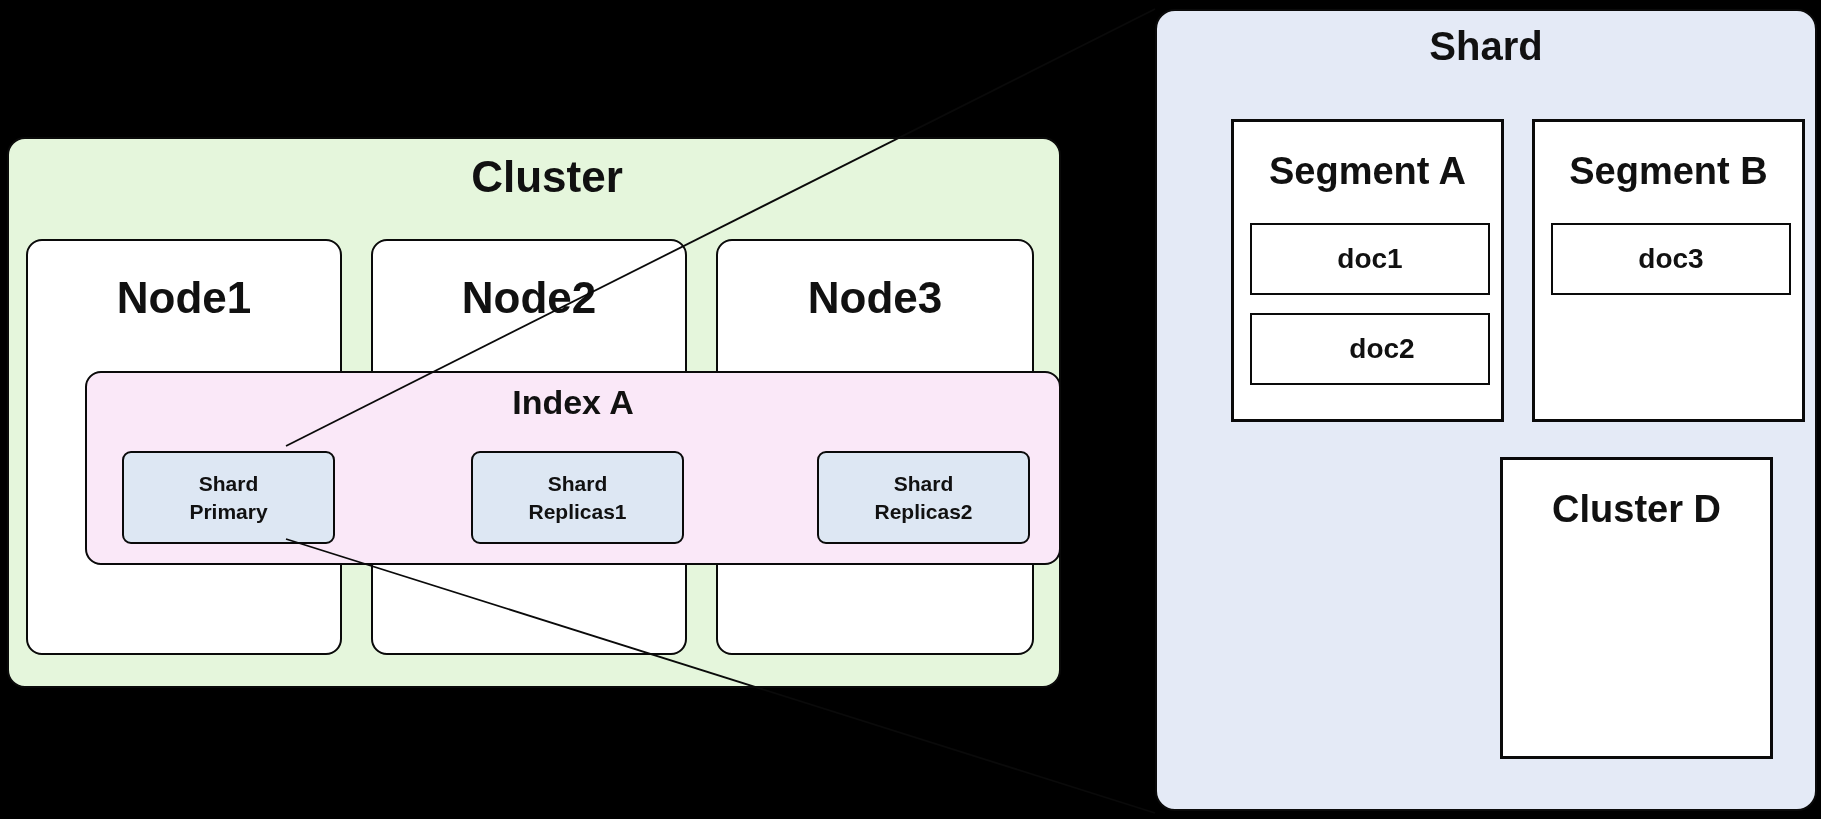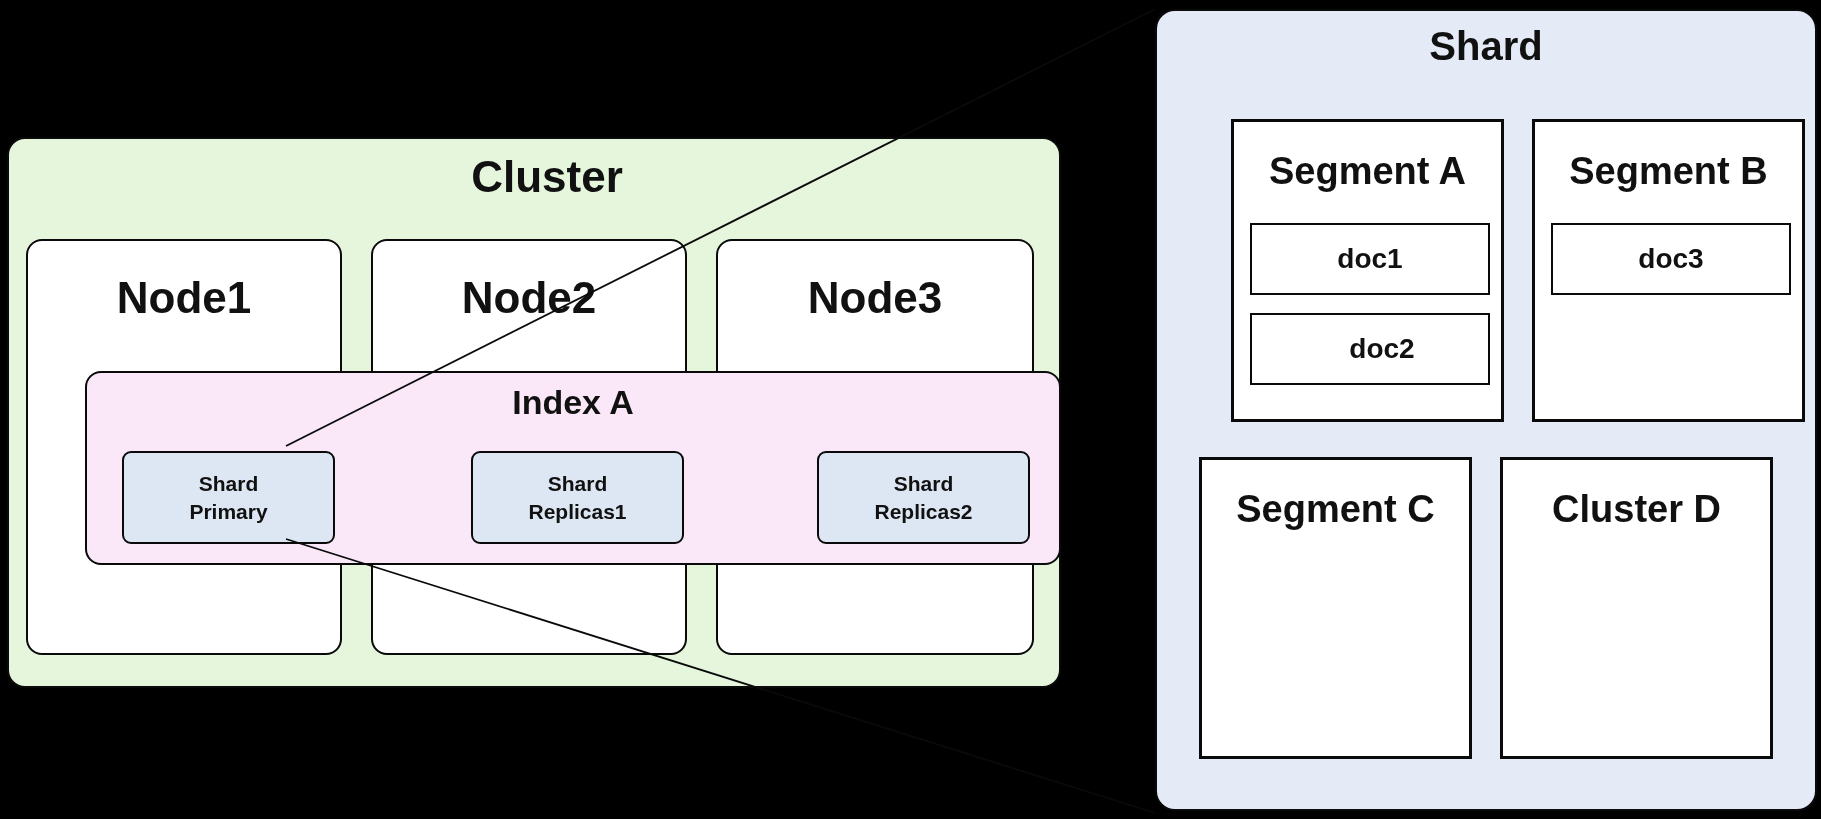--- a/index.html
+++ b/index.html
@@ -96,22 +96,19 @@
       <div class="abs heading segment-label">Segment A</div>
       <div class="abs doc first">doc1</div>
       <div class="abs doc second">doc2</div>
     </div>
 
     <div class="abs segment row-top col-right">
       <div class="abs heading segment-label">Segment B</div>
       <div class="abs doc first">doc3</div>
     </div>
 
-    <div class="abs segment row-bottom col-left">
-      <div class="abs heading segment-label">Segment C</div>
-    </div>
 
     <div class="abs segment row-bottom col-right">
       <div class="abs heading segment-label">Cluster D</div>
     </div>
   </div>
 
 </div>
 
 </body></html>

